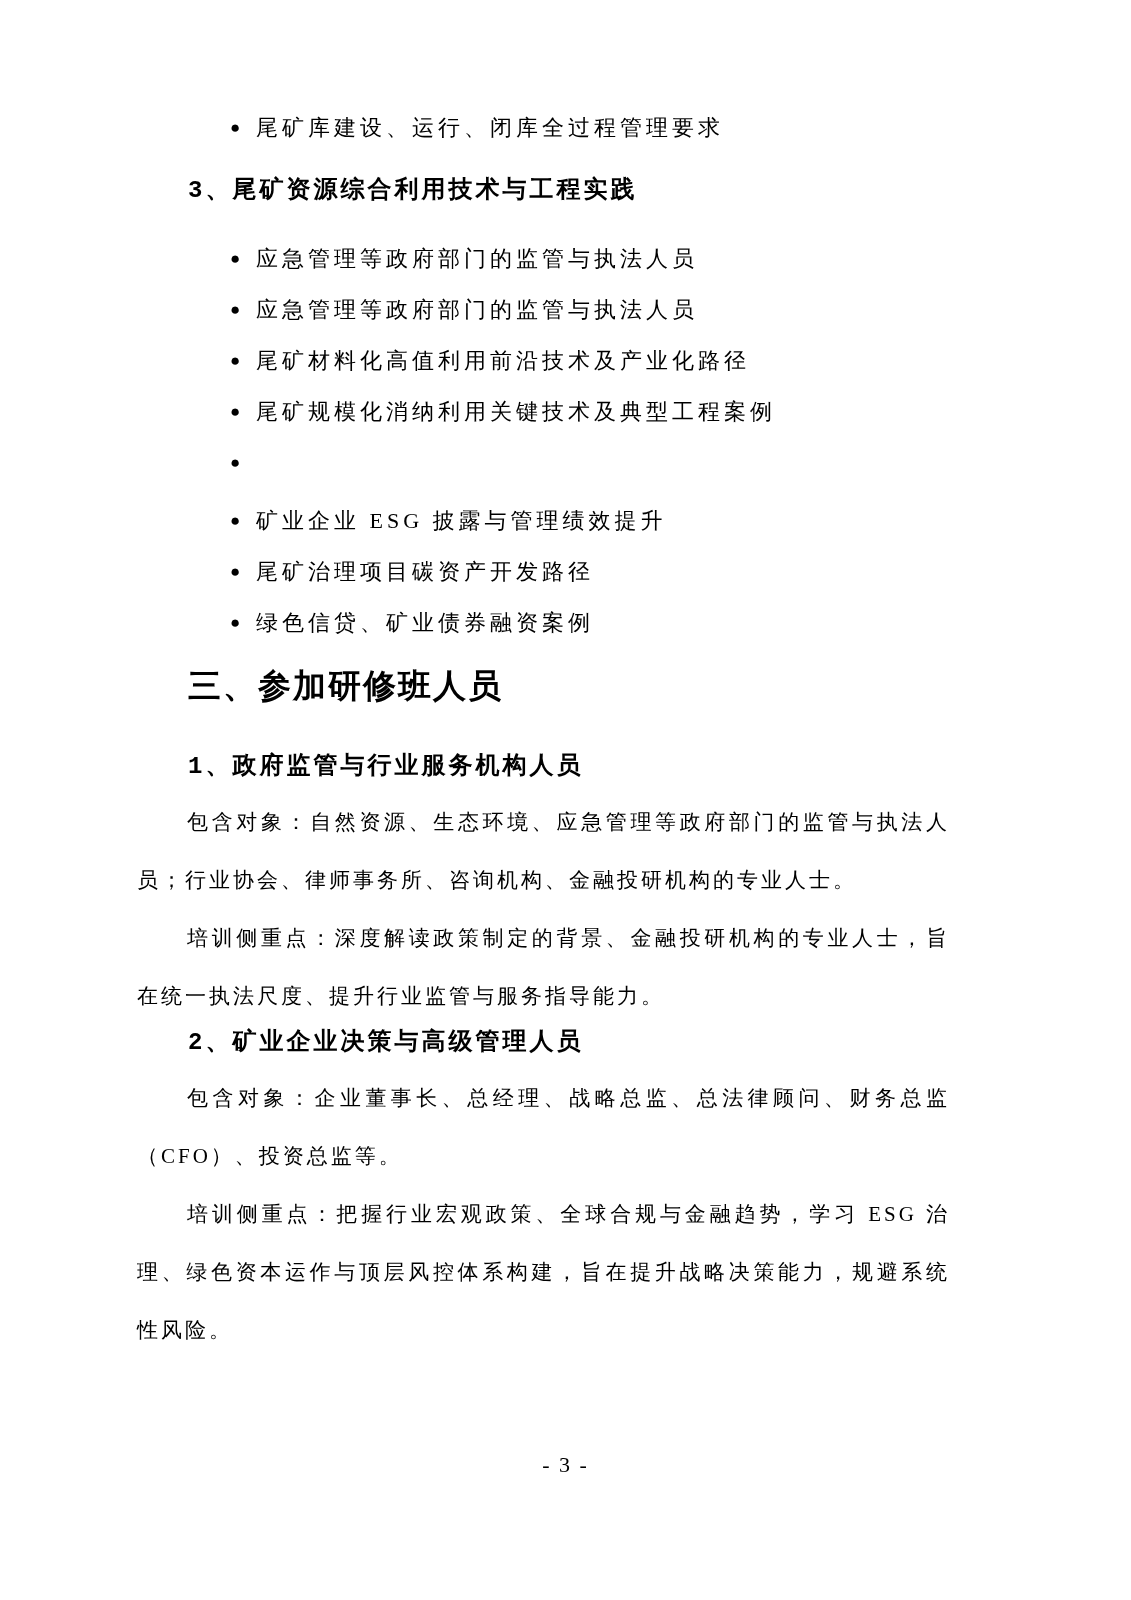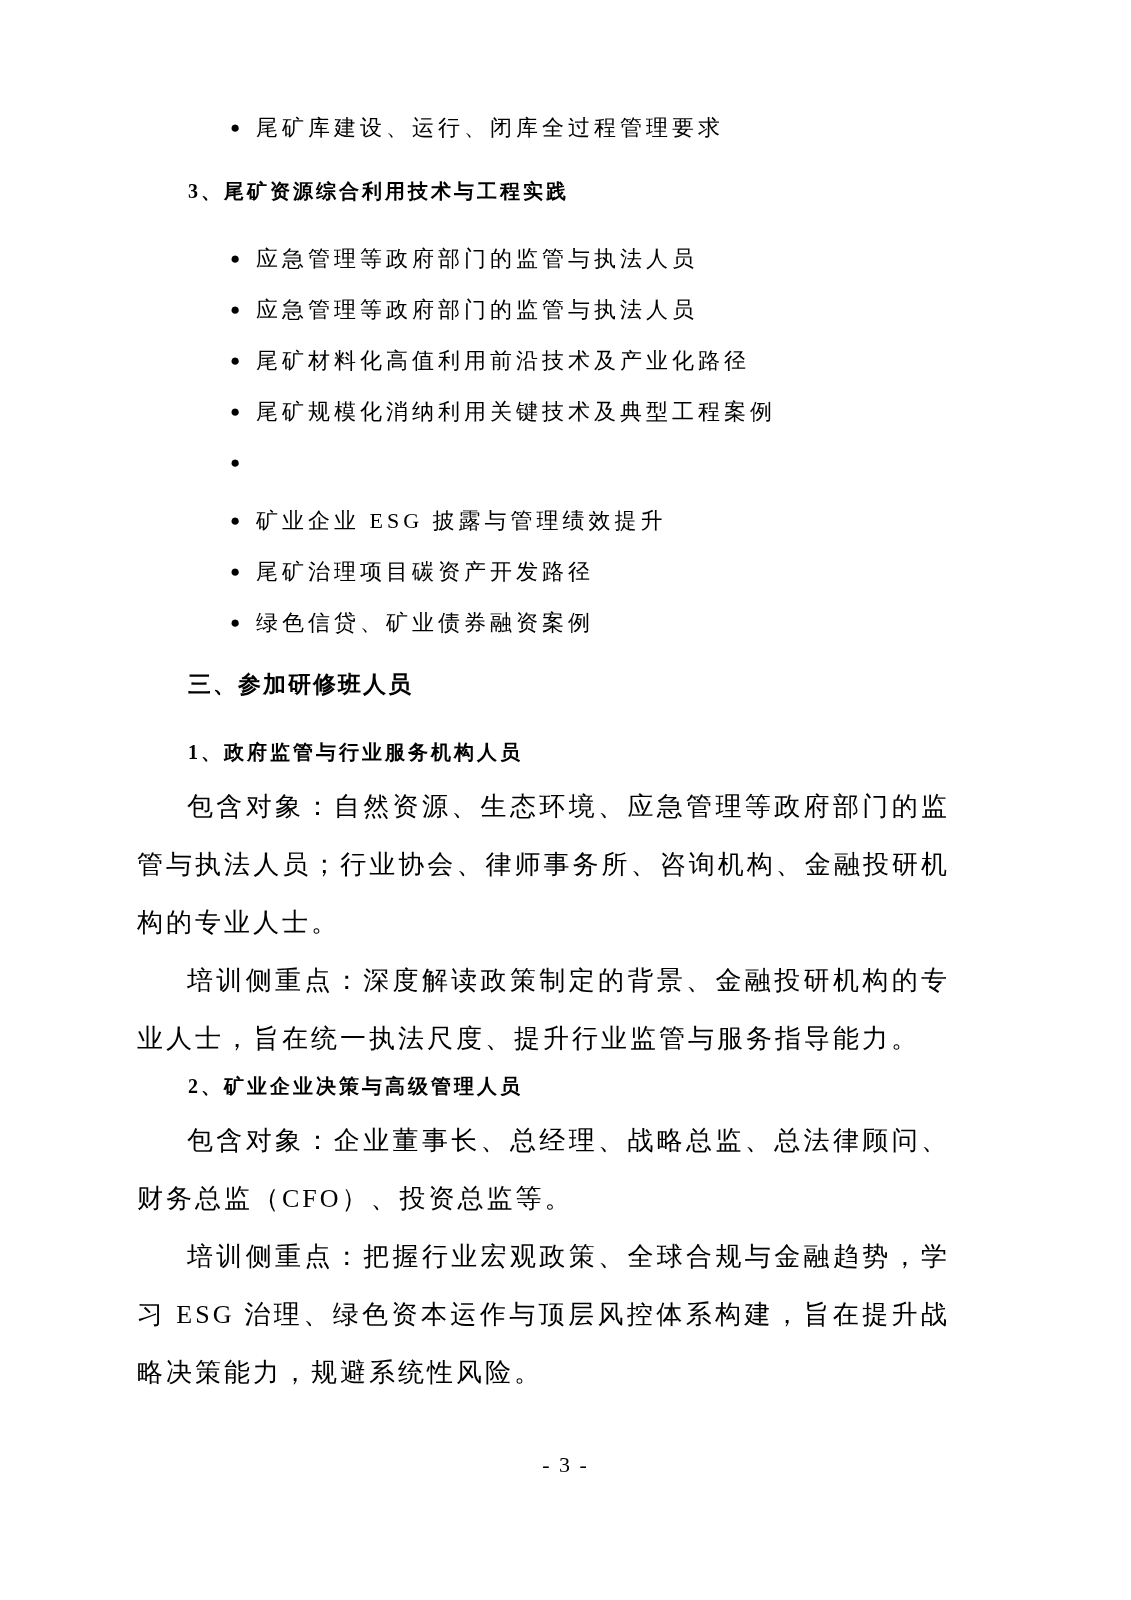--- a/index.html
+++ b/index.html
@@ -35,45 +35,45 @@
   .bullet-dot {
     flex: none;
     width: 26px;
     font-size: 17px;
     letter-spacing: 0;
     line-height: 36px;
   }
   
   .h-num {
     margin: 0 0 0 51px;
-    font-size: 20px;
+    font-size: 24px;
     font-weight: bold;
     line-height: 36px;
     letter-spacing: 3px;
-    font-family: Liberation Serif, serif;
+    font-family: Liberation Mono, monospace;
   }
   .h-num.h3 { margin-top: 27px; }
   .h-num.h4 { margin-top: 19px; }
-  .h-num.sub1 { margin-top: 29px; }
+  .h-num.sub1 { margin-top: 44px; }
   .h-num.sub2 { margin-top: 0; }
   
   .section-heading {
     margin: 26px 0 18px 51px;
-    font-family: Liberation Mono, monospace;
-    font-size: 23px;
+    font-family: Liberation Sans, sans-serif;
+    font-size: 33px;
     font-weight: bold;
     line-height: 38px;
     letter-spacing: 2px;
   }
   .topic3-bullets { margin-top: 32px; }
   .topic4-bullets { margin-top: 22px; }
   
   .body-p {
     margin: 0;
-    font-size: 26px;
+    font-size: 21px;
     line-height: 58px;
     letter-spacing: 3px;
     text-align: justify;
     text-justify: inter-character;
     text-indent: 50px;
   }
   .body-p.first { margin-top: 8px; }
   
   .footer {
     position: absolute;

